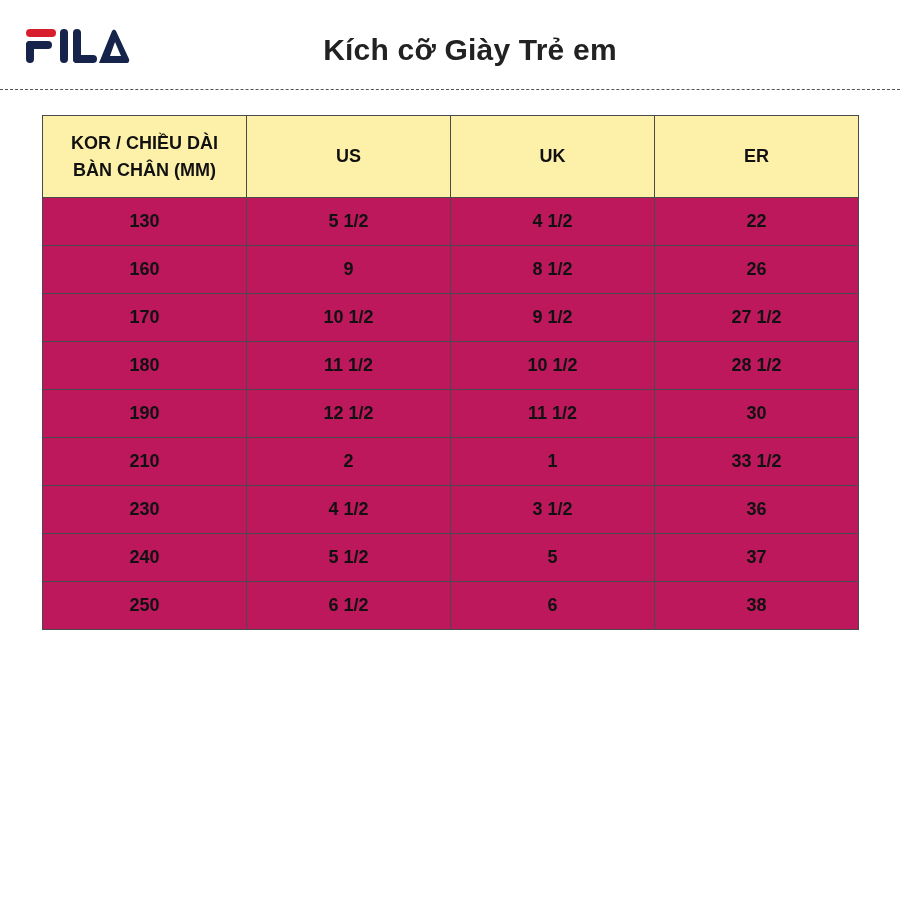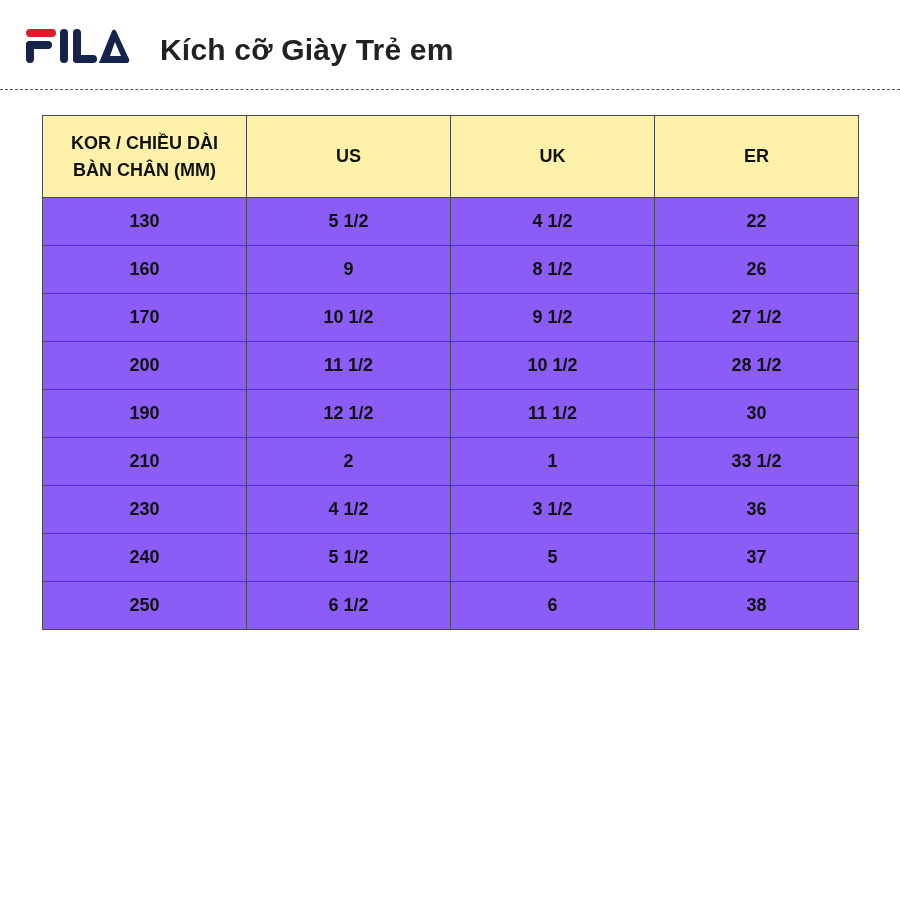--- a/index.html
+++ b/index.html
@@ -22,21 +22,21 @@
       width: 104px;
       height: 34px;
     }
     .page-title {
       position: absolute;
       left: 0;
       right: 0;
       top: 30px;
       margin-left: 160px;
       margin-right: 120px;
-      text-align: left;
+      text-align: center;
       font-size: 30px;
       font-weight: bold;
       color: #222222;
       letter-spacing: 0.2px;
       line-height: 40px;
     }
     .divider {
       position: absolute;
       left: 0;
       top: 89px;
@@ -62,21 +62,21 @@
       padding: 0;
     }
     .size-table th {
       background: #fdf0a9;
       height: 81px;
       font-size: 18px;
       line-height: 27px;
     }
     .size-table td {
       height: 47px;
-      background: #8b5cf6;
+      background: #be185d;
     }
     .size-table col { width: 204px; }
   </style>
 </head>
 <body>
 
 <div class="logo">
   <svg width="104" height="34" viewBox="0 0 104 34" xmlns="http://www.w3.org/2000/svg">
 
     <rect x="0" y="0" width="30" height="8" rx="4" fill="#d81e2c"></rect>
@@ -128,21 +128,21 @@
       <td>8 1/2</td>
       <td>26</td>
     </tr>
     <tr>
       <td>170</td>
       <td>10 1/2</td>
       <td>9 1/2</td>
       <td>27 1/2</td>
     </tr>
     <tr>
-      <td>200</td>
+      <td>180</td>
       <td>11 1/2</td>
       <td>10 1/2</td>
       <td>28 1/2</td>
     </tr>
     <tr>
       <td>190</td>
       <td>12 1/2</td>
       <td>11 1/2</td>
       <td>30</td>
     </tr>

